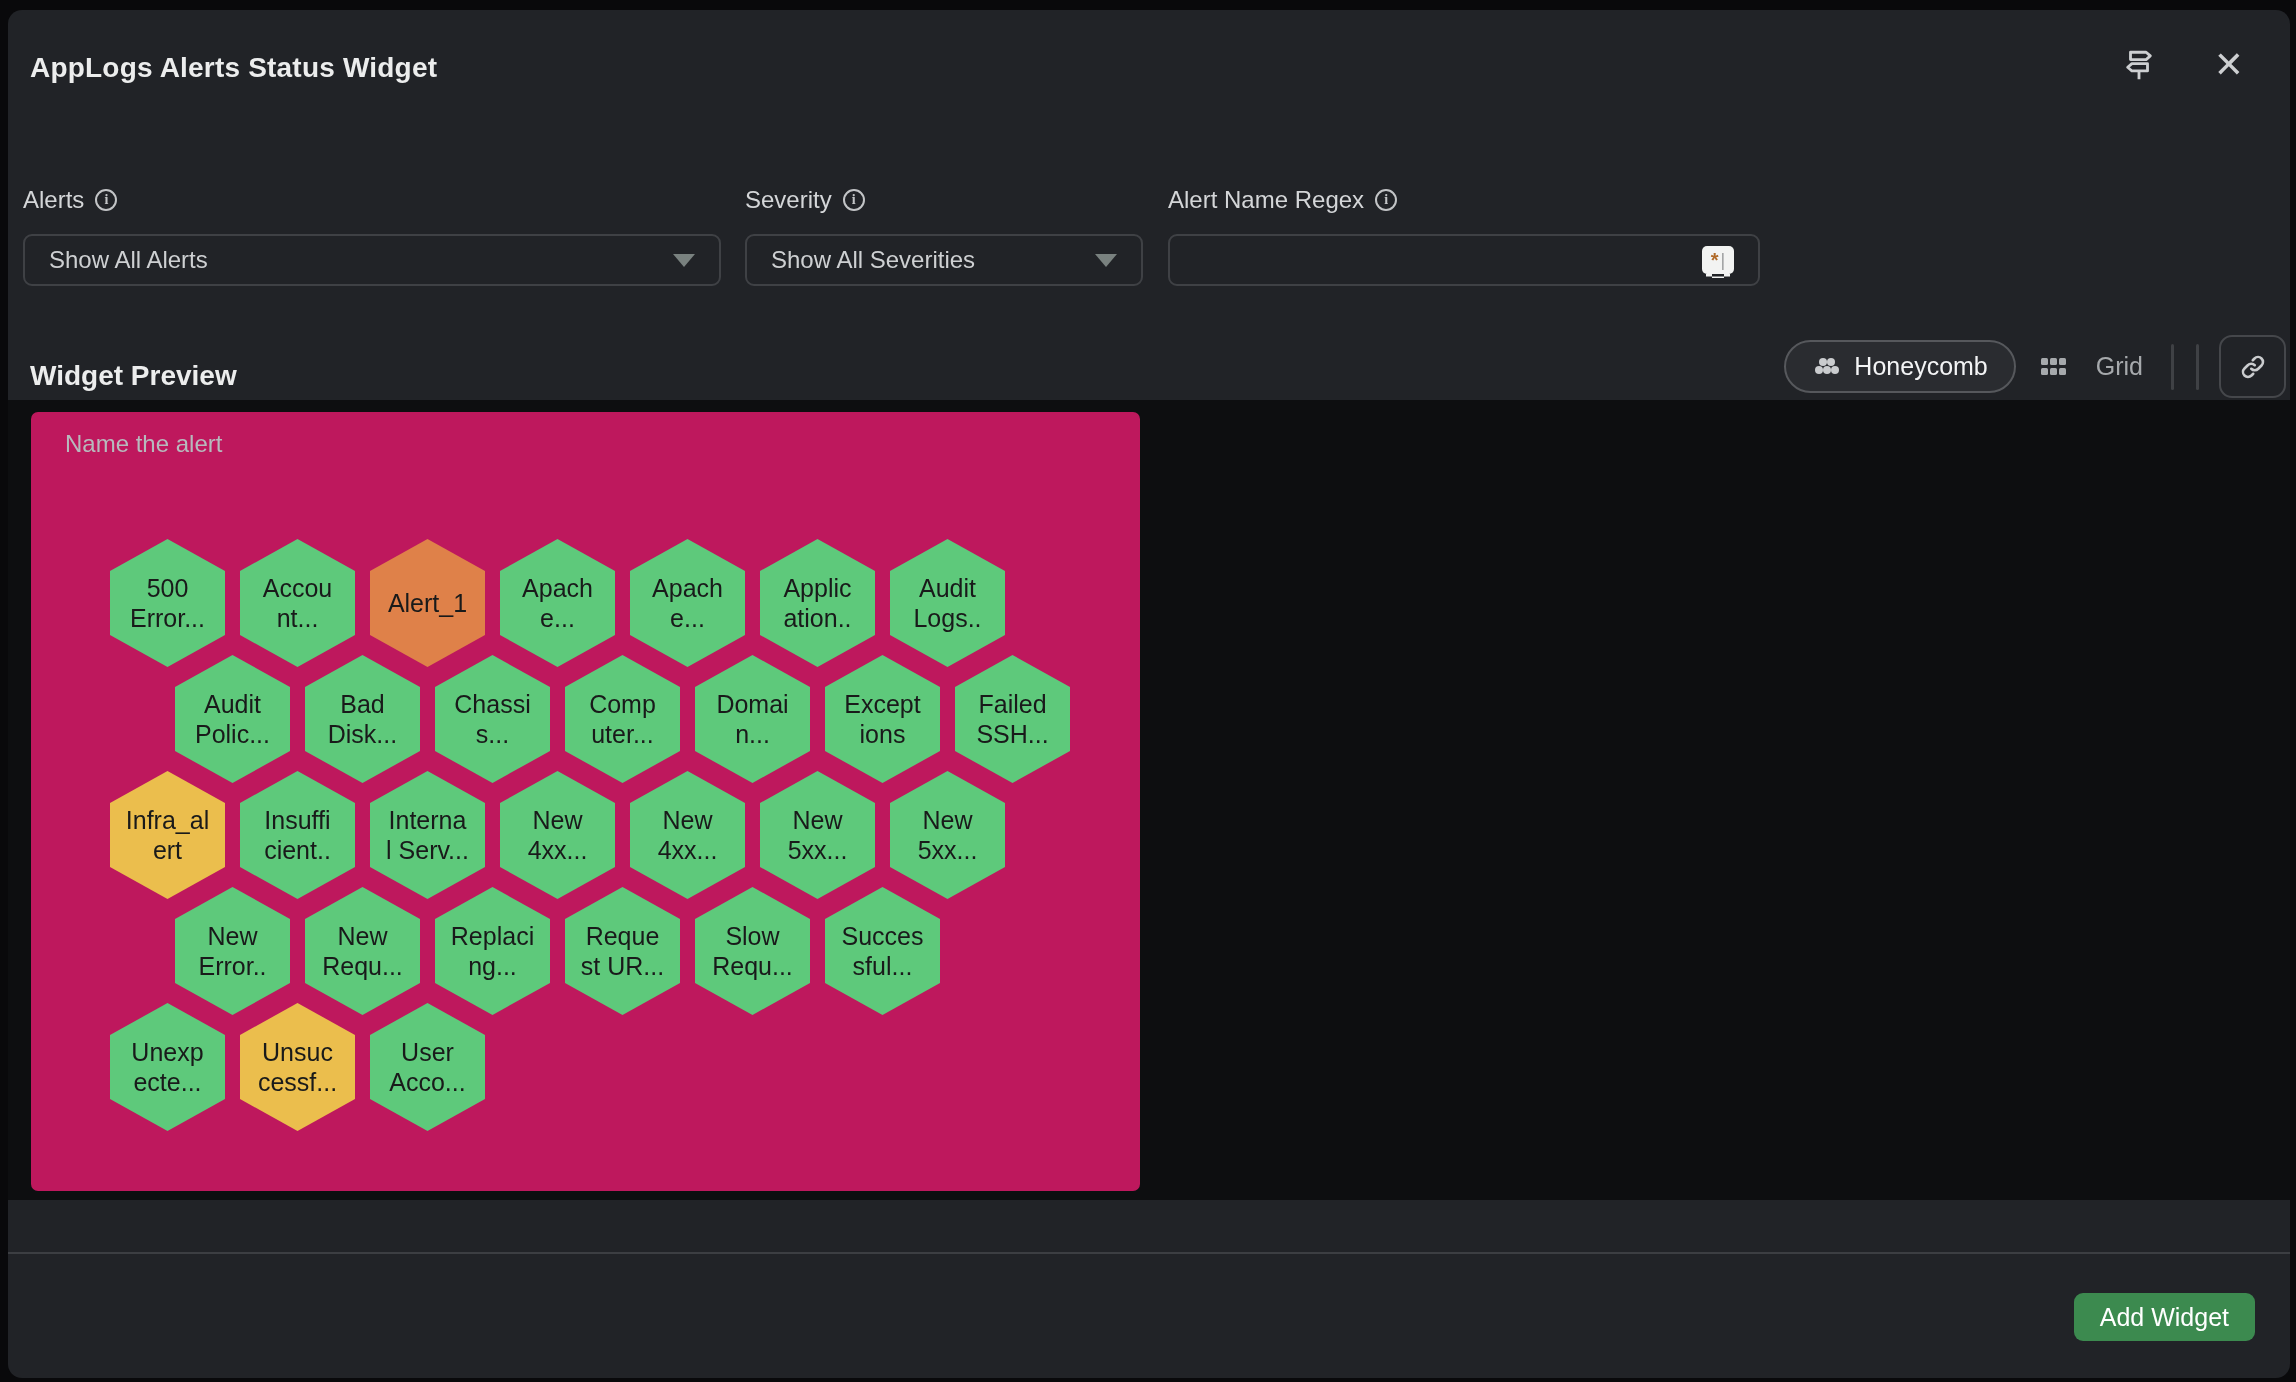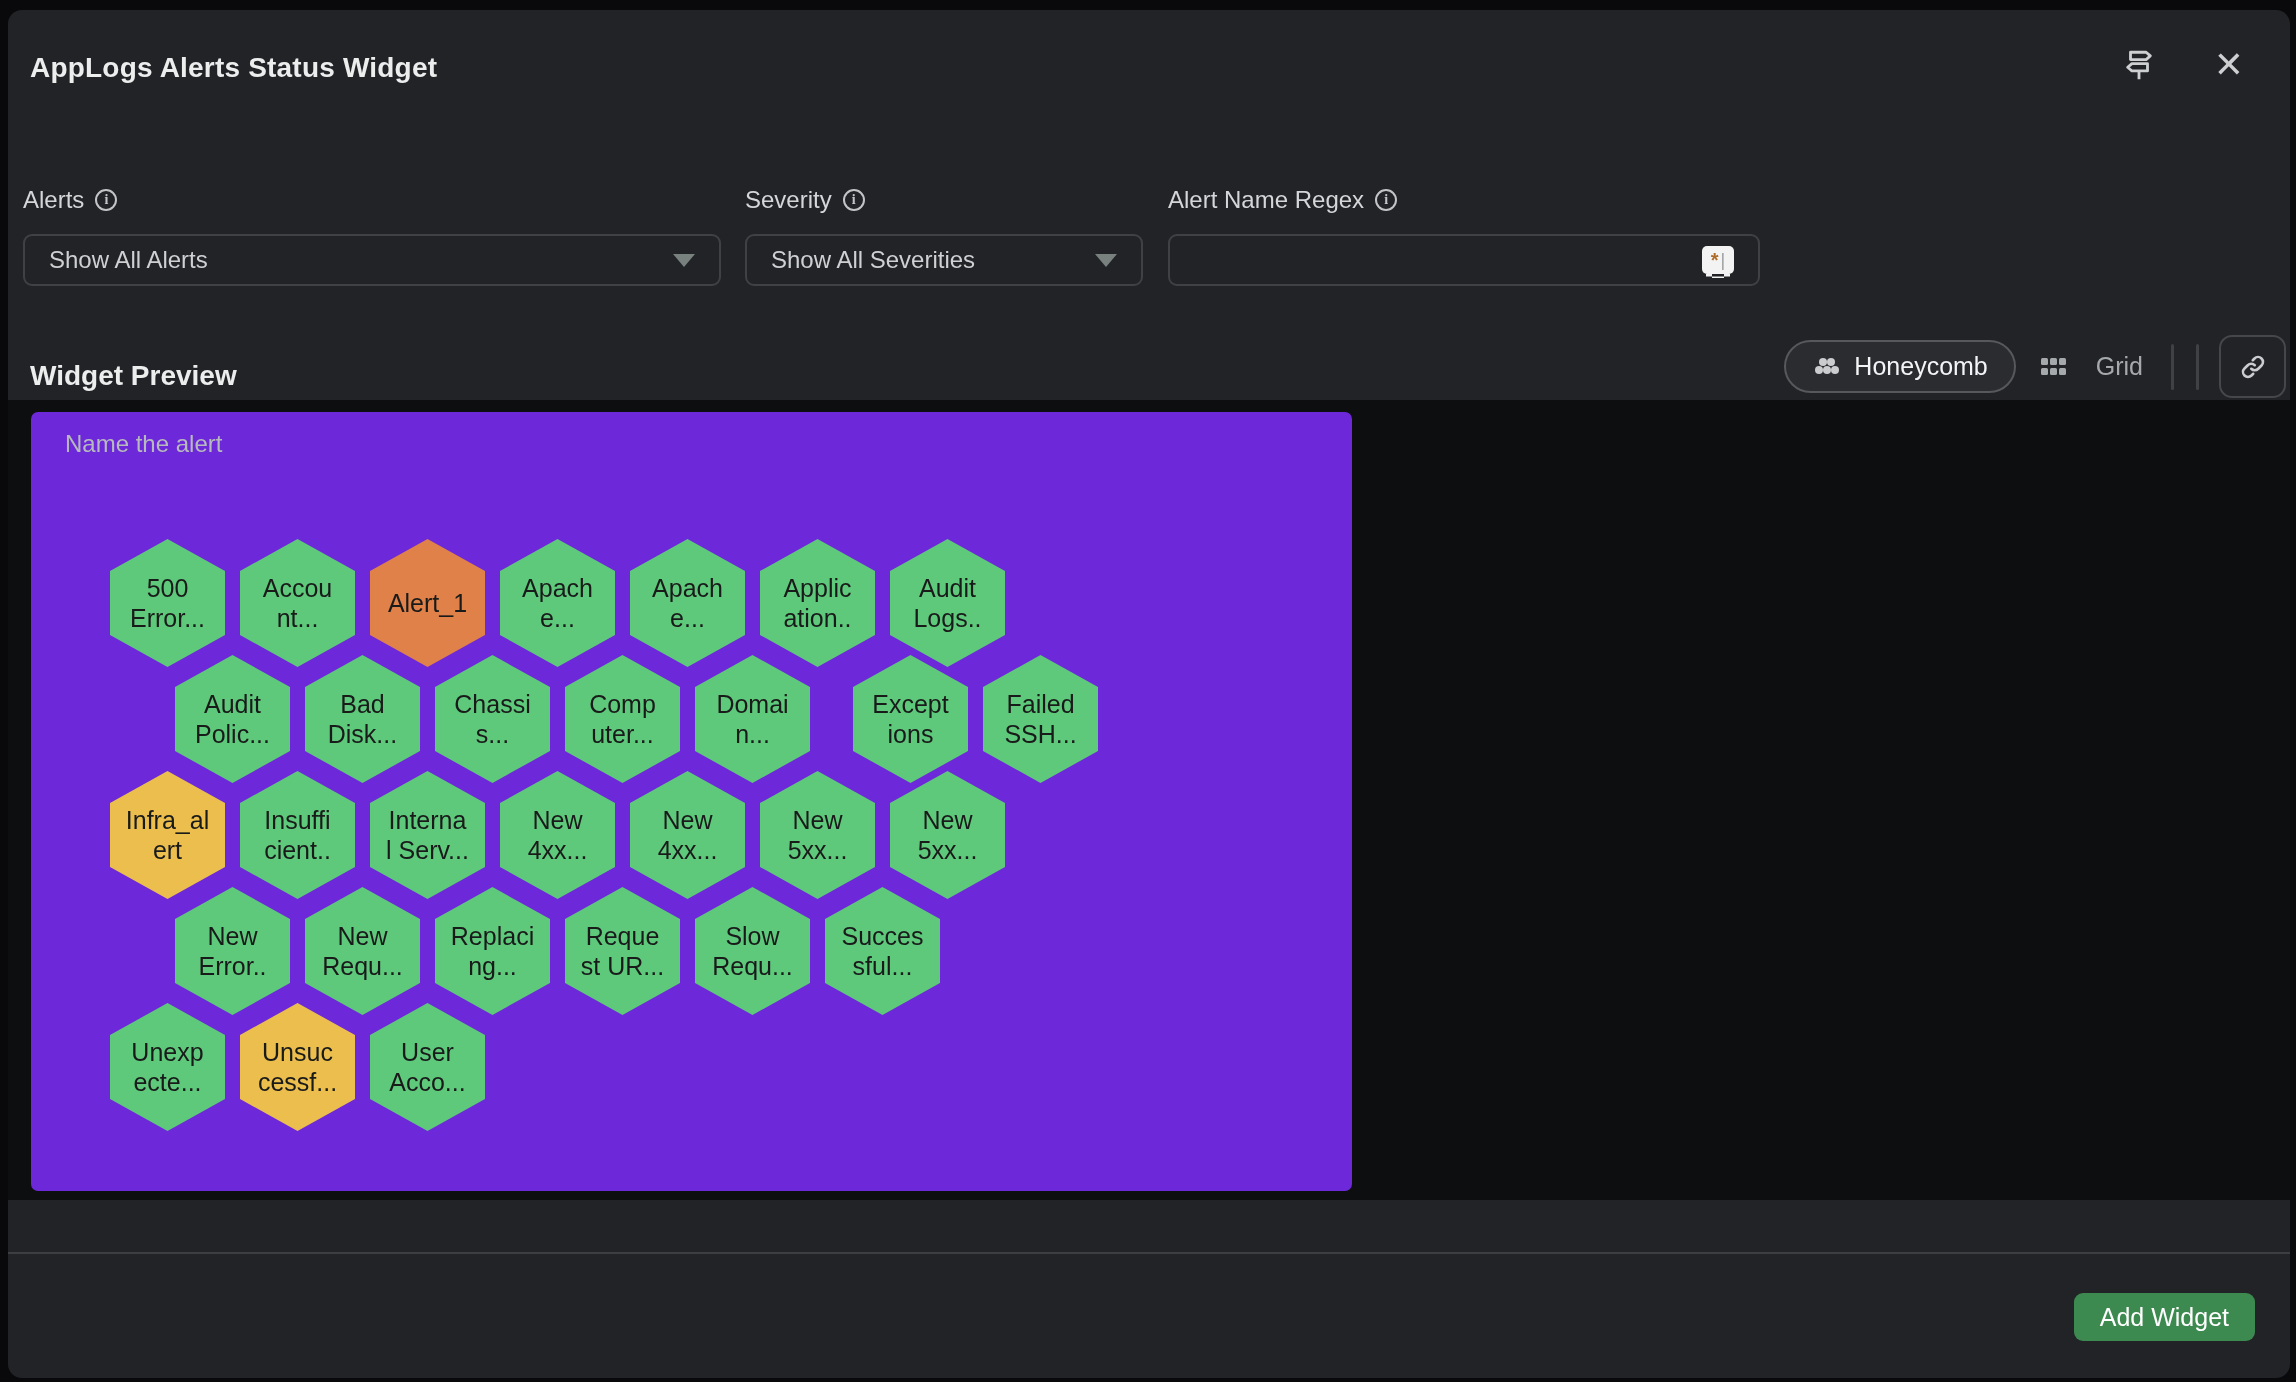--- a/index.html
+++ b/index.html
@@ -92,22 +92,22 @@
     width:67px; height:63px; margin-left:20px;
     border:2px solid #45474b; border-radius:13px; background:transparent;
     display:flex; align-items:center; justify-content:center; color:#caccce; cursor:pointer;
   }
   
   .preview-band {
     position:absolute; left:0; top:390px; width:100%; height:800px;
     background:#0d0e10;
   }
   .preview-card {
-    position:absolute; left:23px; top:12px; width:1321px; height:779px;
-    background:#6d28d9; border-radius:7px;
+    position:absolute; left:23px; top:12px; width:1109px; height:779px;
+    background:#be185d; border-radius:7px;
   }
   .card-title {
     position:absolute; left:34px; top:18px;
     font-size:24px; color:#b7babd;
   }
   .hex-row { position:absolute; display:flex; gap:15px; }
   .hex {
     width:115px; height:128px;
     clip-path:polygon(50% 0, 100% 25%, 100% 75%, 50% 100%, 0 75%, 0 25%);
     display:flex; align-items:center; justify-content:center;
@@ -272,21 +272,21 @@
 s...</span>
             </div>
             <div class="hex" style="background: rgb(94, 201, 123);">
               <span class="hex-label">Comp
 uter...</span>
             </div>
             <div class="hex" style="background: rgb(94, 201, 123);">
               <span class="hex-label">Domai
 n...</span>
             </div>
-            <div class="hex" style="background: rgb(94, 201, 123); margin-left: 28px;">
+            <div class="hex" style="background: rgb(94, 201, 123);">
               <span class="hex-label">Except
 ions</span>
             </div>
             <div class="hex" style="background: rgb(94, 201, 123);">
               <span class="hex-label">Failed
 SSH...</span>
             </div>
           </div>
           <div class="hex-row" style="top: 359px; left: 79px;">
             <div class="hex" style="background: rgb(235, 190, 77);">

